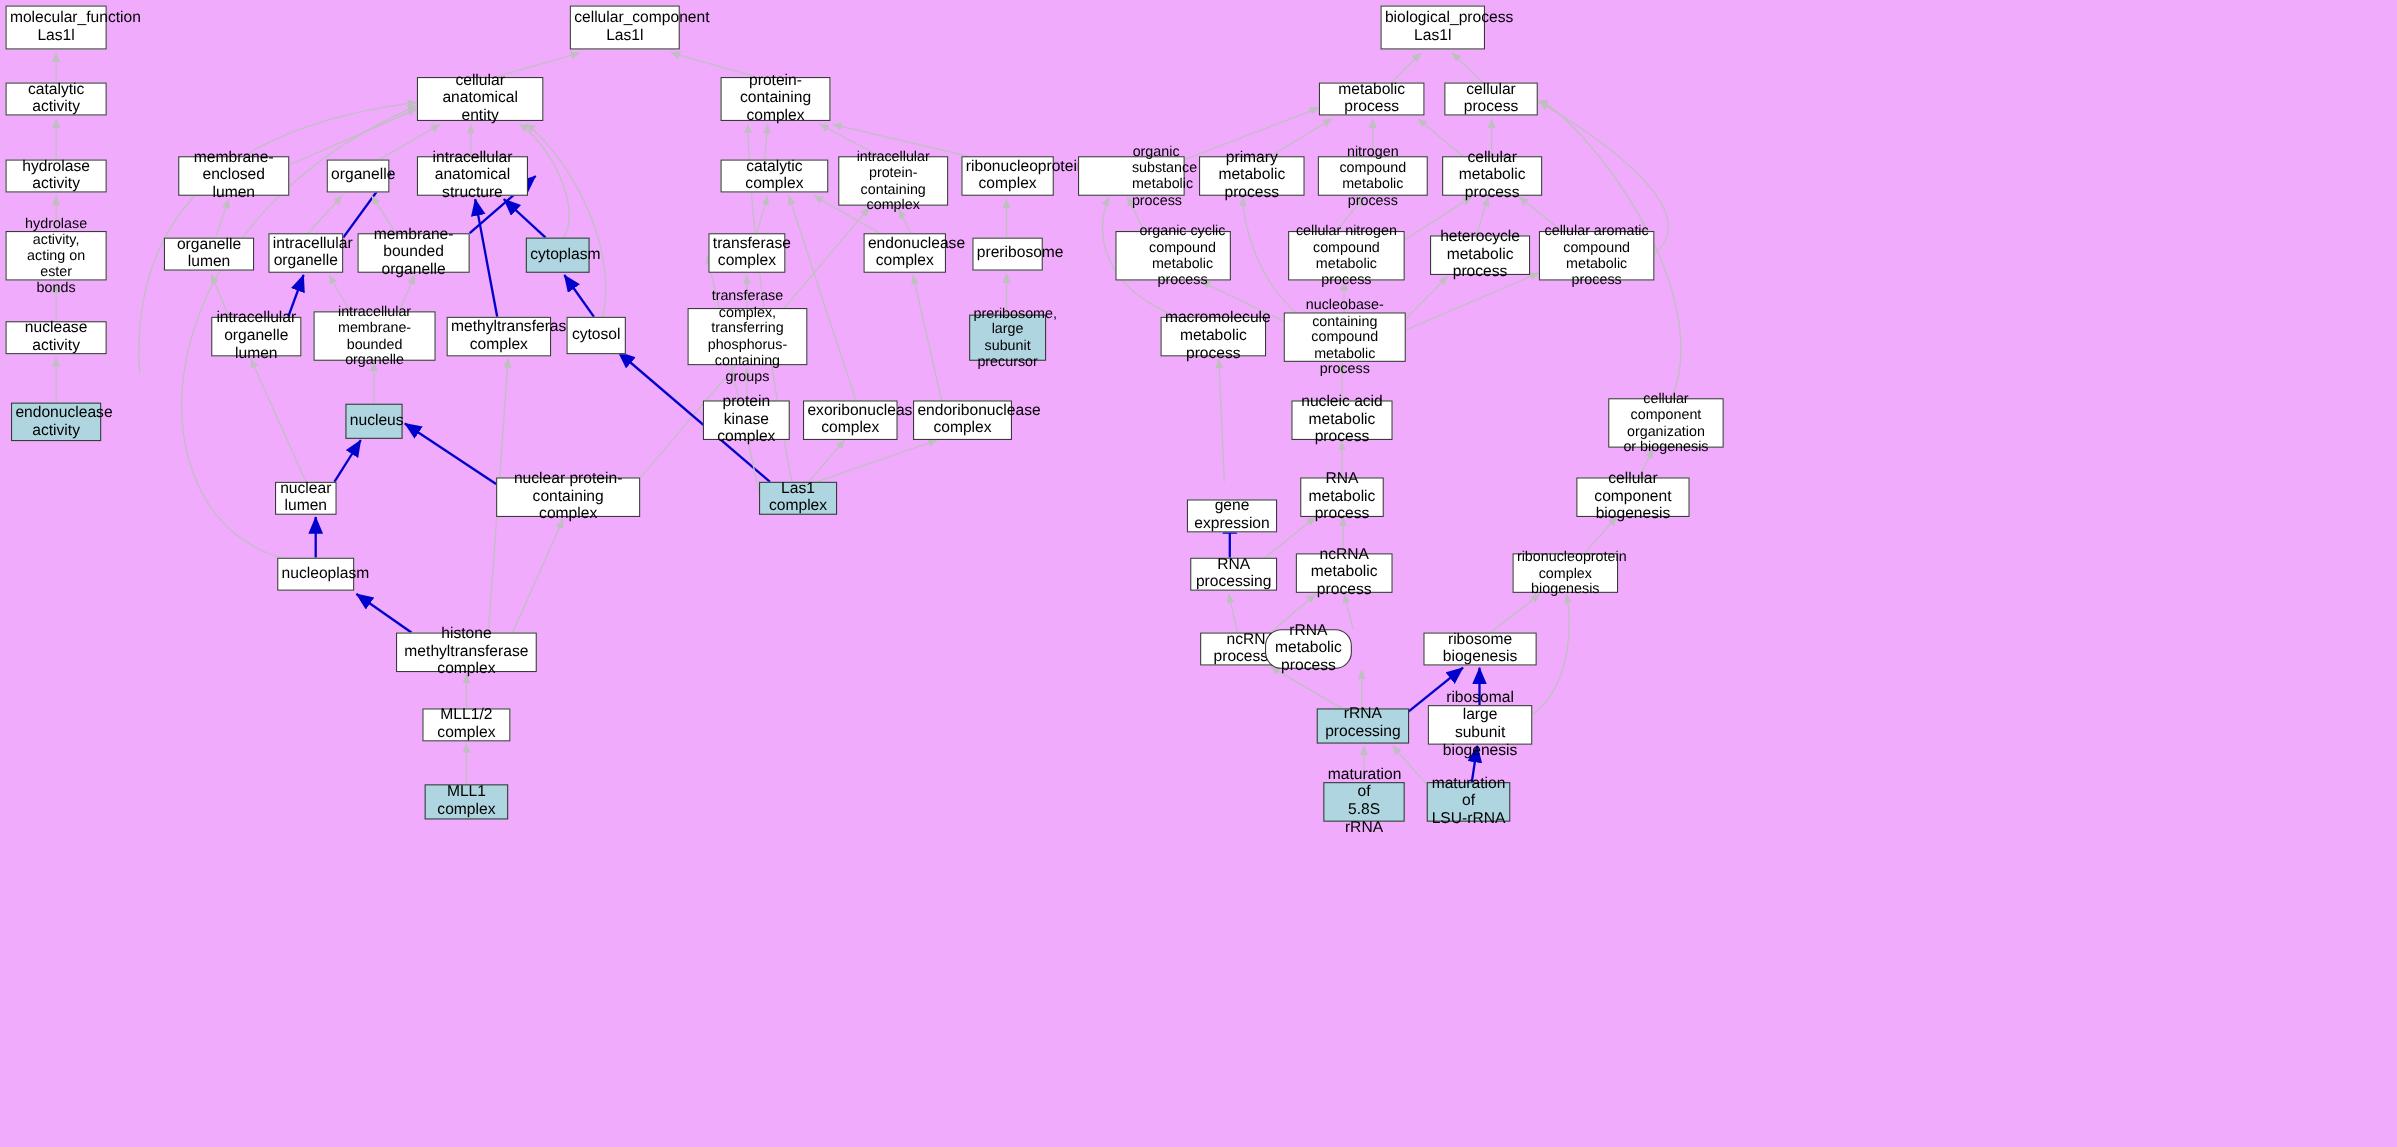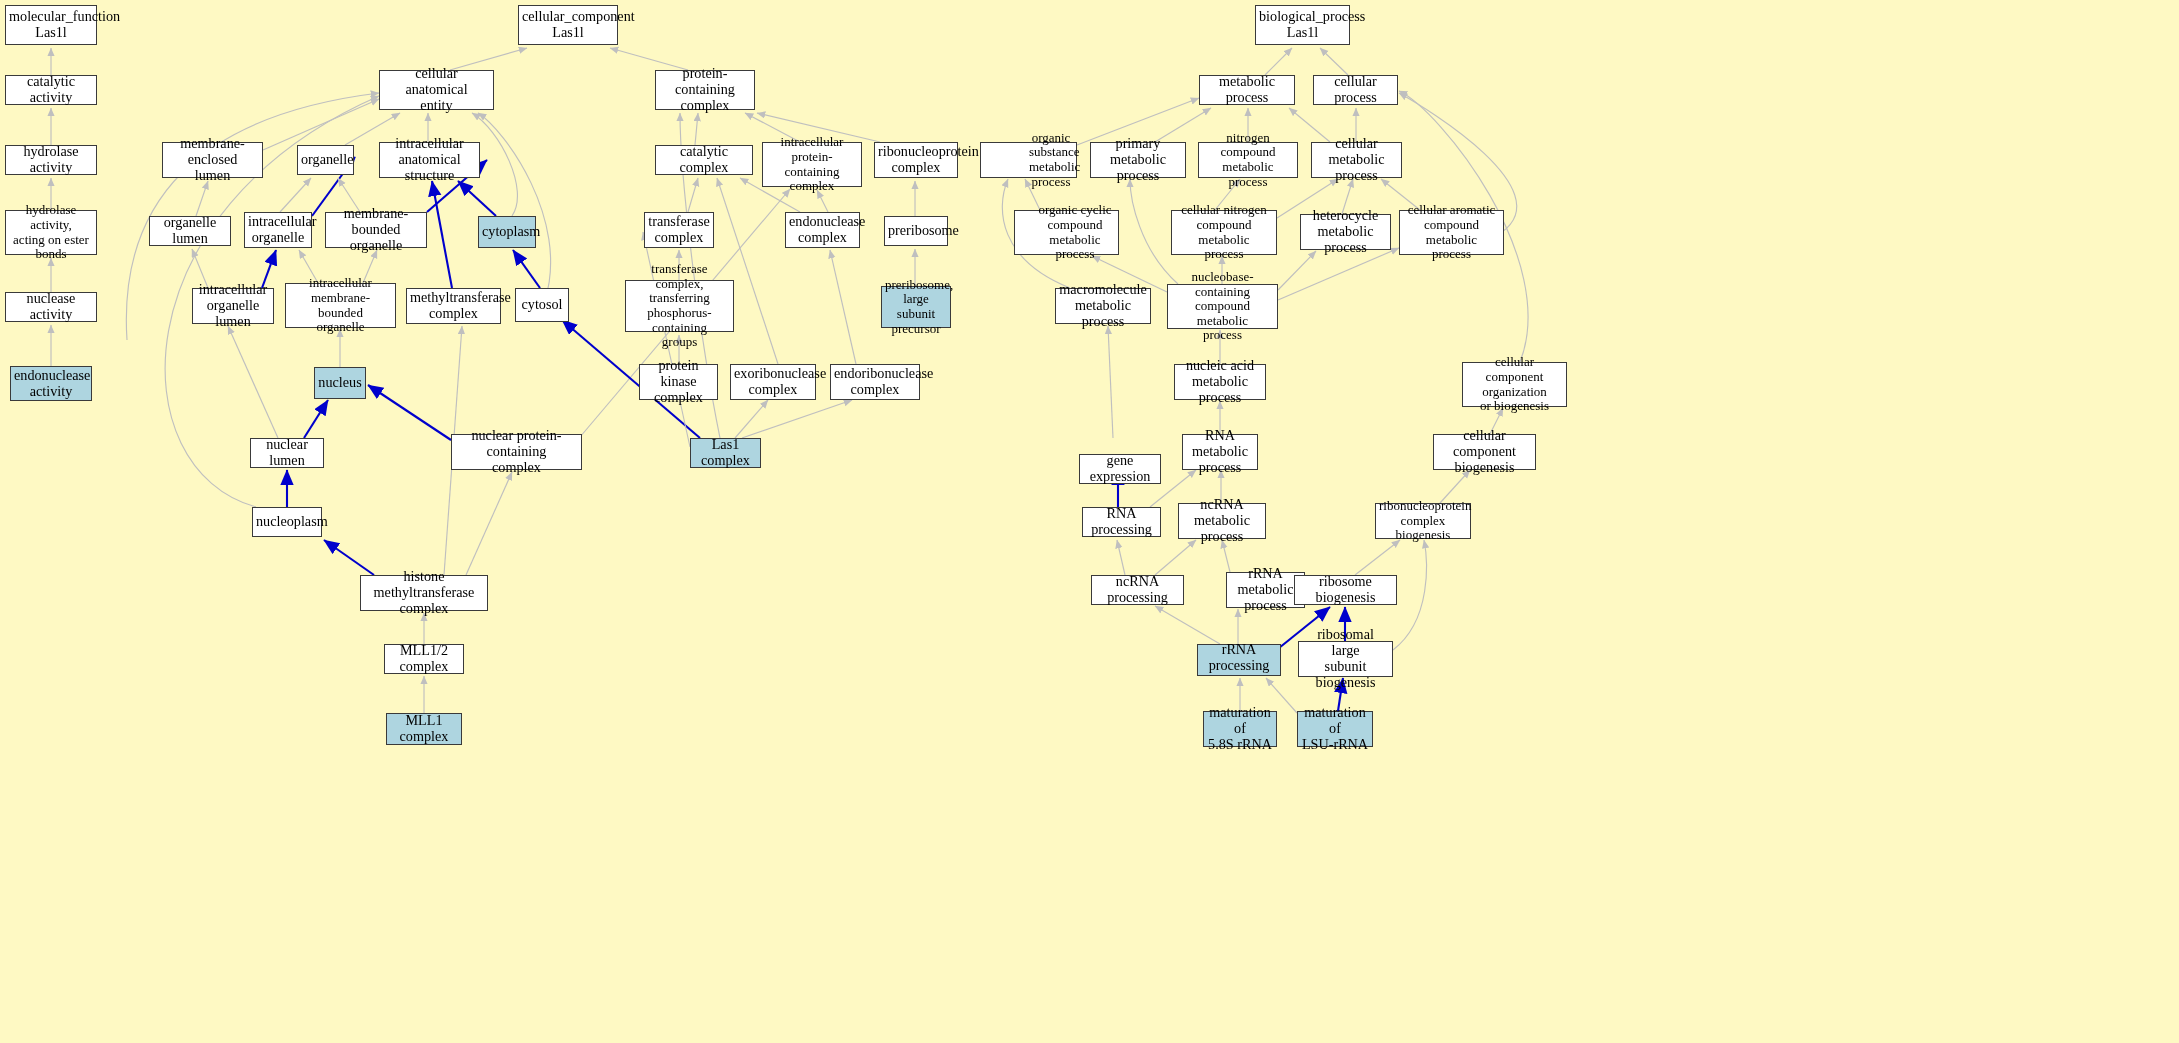--- a/index.html
+++ b/index.html
@@ -1,18 +1,18 @@
 <!DOCTYPE html>
 <html><head>
 <meta charset="utf-8">
 <title>GO DAG</title>
 <style>
   html,body{margin:0;padding:0;background:#ffffff;}
-  #stage{position:relative;width:2179px;height:1043px;background:#fef9c3;
-         font-family:Liberation Serif, serif;overflow:hidden;}
+  #stage{position:relative;width:2179px;height:1043px;background:#f0abfc;
+         font-family:Liberation Sans, sans-serif;overflow:hidden;}
   svg#edges{position:absolute;left:0;top:0;width:2179px;height:1043px;pointer-events:none;}
   .node{position:absolute;box-sizing:border-box;border:1.4px solid #3a3a3a;
         background:#ffffff;display:flex;align-items:center;justify-content:center;
         text-align:center;line-height:1.12;color:#000;font-size:14.5px;
         padding:1px 3px;z-index:5;}
   .node.hl{background:#aed5e0;}
   .node span{display:block;width:100%;white-space:pre-line;}
 </style>
 </head>
 <body>
@@ -242,21 +242,21 @@
         <span>exoribonuclease
 complex</span>
       </div>
       <div class="node" style="left: 830px; top: 364px; width: 90px; height: 36px; font-size: 14.2px;">
         <span>endoribonuclease
 complex</span>
       </div>
       <div class="node hl" style="left: 314px; top: 367px; width: 52px; height: 32px; font-size: 14.2px;">
         <span>nucleus</span>
       </div>
-      <div class="node" style="left: 250px; top: 438px; width: 74px; height: 30px; font-size: 14.2px;">
+      <div class="node" style="left: 250px; top: 438px; width: 56px; height: 30px; font-size: 14.2px;">
         <span>nuclear lumen</span>
       </div>
       <div class="node" style="left: 451px; top: 434px; width: 131px; height: 36px; font-size: 14.2px;">
         <span>nuclear protein-containing
 complex</span>
       </div>
       <div class="node hl" style="left: 690px; top: 438px; width: 71px; height: 30px; font-size: 14.2px;">
         <span>Las1 complex</span>
       </div>
       <div class="node" style="left: 252px; top: 507px; width: 70px; height: 30px; font-size: 14.2px;">
@@ -353,21 +353,21 @@
         <span>ncRNA metabolic
 process</span>
       </div>
       <div class="node" style="left: 1375px; top: 503px; width: 96px; height: 36px; font-size: 13px;">
         <span>ribonucleoprotein
 complex biogenesis</span>
       </div>
       <div class="node" style="left: 1091px; top: 575px; width: 93px; height: 30px; font-size: 14.2px;">
         <span>ncRNA processing</span>
       </div>
-      <div class="node" style="left: 1226px; top: 572px; width: 79px; height: 36px; font-size: 14.2px;">
+      <div class="node" style="left: 1150px; top: 572px; width: 79px; height: 36px; font-size: 14.2px; border-radius: 15px;">
         <span>rRNA metabolic
 process</span>
       </div>
       <div class="node" style="left: 1294px; top: 575px; width: 103px; height: 30px; font-size: 14.2px;">
         <span>ribosome biogenesis</span>
       </div>
       <div class="node hl" style="left: 1197px; top: 644px; width: 84px; height: 32px; font-size: 14.2px; align-items: flex-end;">
         <span>rRNA processing</span>
       </div>
       <div class="node" style="left: 1298px; top: 641px; width: 95px; height: 36px; font-size: 14.2px;">

